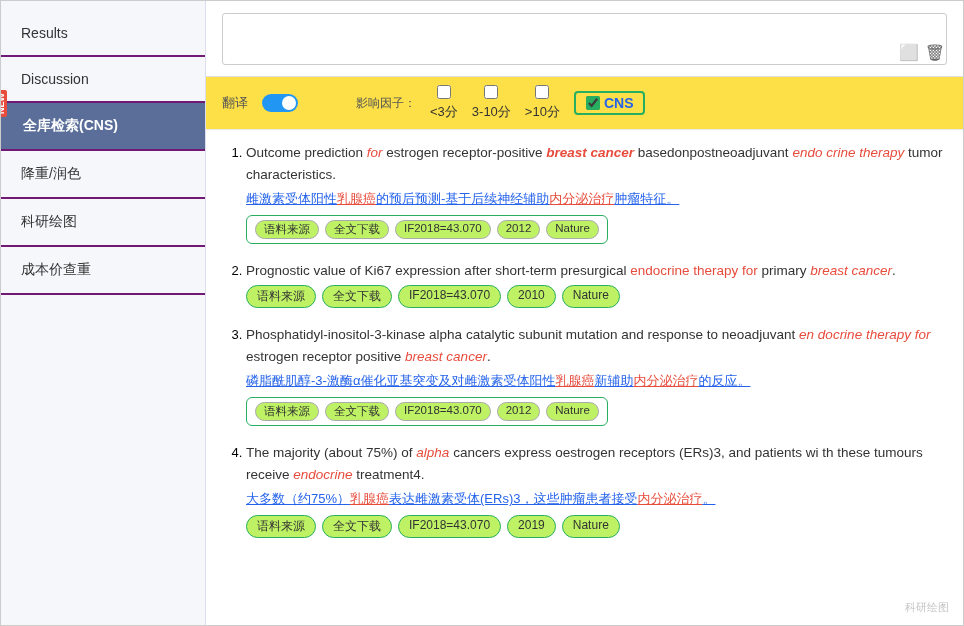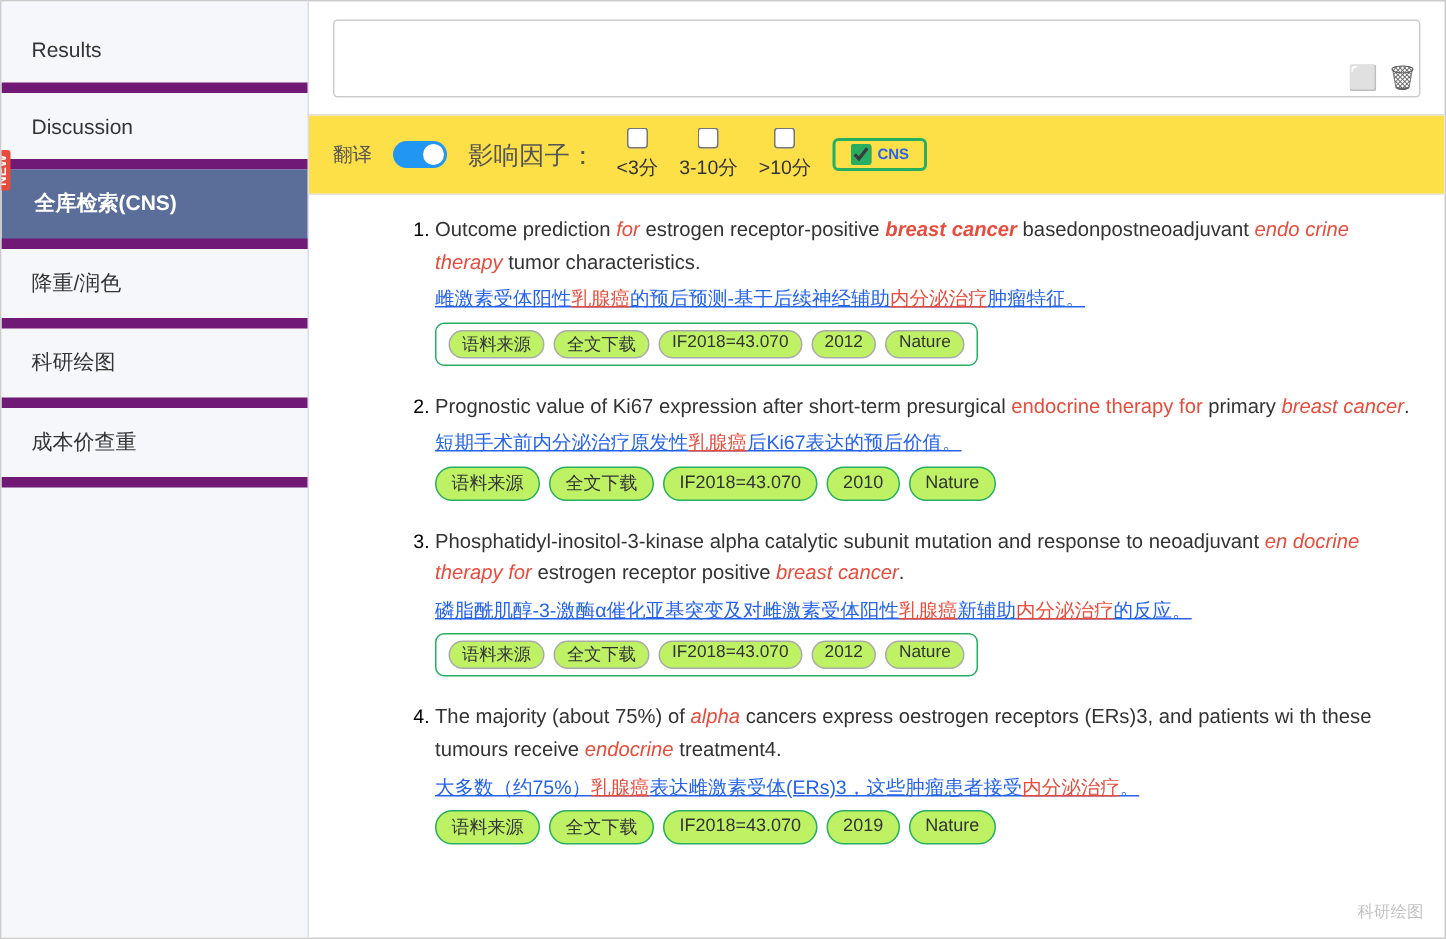--- a/index.html
+++ b/index.html
@@ -29,21 +29,21 @@
       border-right: 1px solid #dde;
       display: flex;
       flex-direction: column;
       padding-top: 10px;
     }
     .sidebar-item {
       padding: 14px 20px;
       font-size: 14px;
       color: #333;
       cursor: pointer;
-      border-bottom: 7px solid #701a75;
+      border-bottom: 2px solid #701a75;
       position: relative;
     }
     .sidebar-item.active {
       background: #5a6e99;
       color: #fff;
       font-weight: bold;
     }
     .sidebar-item .new-badge {
       position: absolute;
       left: 0;
@@ -127,22 +127,23 @@
       content: '';
       position: absolute;
       right: 2px;
       top: 2px;
       width: 14px;
       height: 14px;
       background: #fff;
       border-radius: 50%;
     }
     .filter-separator {
-      font-size: 17px;
+      font-size: 12px;
       color: #555;
+      margin-left: 44px;
     }
     .filter-option {
       display: flex;
       align-items: center;
       gap: 4px;
       font-size: 13px;
       color: #333;
       cursor: pointer;
       flex-direction: column;
     }
@@ -160,21 +161,21 @@
       cursor: pointer;
     }
     .cns-box input[type=checkbox] {
       accent-color: #27ae60;
       width: 14px;
       height: 14px;
     }
     .cns-label {
       color: #2563eb;
       font-weight: bold;
-      font-size: 10px;
+      font-size: 14px;
     }
     
     .results-area {
       flex: 1;
       overflow-y: auto;
       padding: 12px 20px;
     }
     .result-title {
       font-size: 13.5px;
       color: #333;
@@ -208,21 +209,20 @@
       border-radius: 6px;
       padding: 4px 8px;
       display: inline-flex;
       gap: 6px;
     }
     ol {
       padding-left: 20px;
     }
     ol li {
       margin-bottom: 16px;
-      margin-left: 44px;
     }
     .watermark {
       position: absolute;
       bottom: 10px;
       right: 14px;
       font-size: 11px;
       color: rgba(0,0,0,0.25);
       pointer-events: none;
     }
     .results-wrapper {
@@ -280,21 +280,20 @@
       <ol id="results-list">
           <li><div class="result-title"><span>Outcome prediction </span><span style="color: rgb(231, 76, 60); font-style: italic;">for</span><span> estrogen receptor-positive </span><span style="color: rgb(231, 76, 60); font-style: italic; font-weight: bold;">breast cancer</span><span> basedonpostneoadjuvant </span><span style="color: rgb(231, 76, 60); font-style: italic;">endo crine therapy</span><span> tumor characteristics.</span></div><div class="result-cn"><span>雌激素受体阳性</span><span style="color: rgb(231, 76, 60); text-decoration: underline;">乳腺癌</span><span>的预后预测-基于后续神经辅助</span><span style="color: rgb(231, 76, 60); text-decoration: underline;">内分泌治疗</span><span>肿瘤特征。</span></div><div class="tags-bordered">
               <span class="tag" style="border: 1px solid rgb(170, 170, 170); border-radius: 12px; padding: 1px 8px; font-size: 11.5px;">语料来源</span>
               <span class="tag" style="border: 1px solid rgb(170, 170, 170); border-radius: 12px; padding: 1px 8px; font-size: 11.5px;">全文下载</span>
               <span class="tag" style="border: 1px solid rgb(170, 170, 170); border-radius: 12px; padding: 1px 8px; font-size: 11.5px;">IF2018=43.070</span>
               <span class="tag" style="border: 1px solid rgb(170, 170, 170); border-radius: 12px; padding: 1px 8px; font-size: 11.5px;">2012</span>
               <span class="tag" style="border: 1px solid rgb(170, 170, 170); border-radius: 12px; padding: 1px 8px; font-size: 11.5px;">Nature</span>
             </div></li>
           <li>
             <div class="result-title"><span>Prognostic value of Ki67 expression after short-term presurgical </span><span style="color: rgb(231, 76, 60); ">endocrine therapy for</span><span> primary </span><span style="color: rgb(231, 76, 60); font-style: italic;">breast cancer</span><span>.</span></div>
-            <div class="result-cn"><span>短期手术前内分泌治疗原发性</span><span style="color: rgb(231, 76, 60); text-decoration: underline;">乳腺癌</span><span>后Ki67表达的预后价值。</span></div>
             <div class="tags-row">
               <span class="tag">语料来源</span>
               <span class="tag">全文下载</span>
               <span class="tag">IF2018=43.070</span>
               <span class="tag">2010</span>
               <span class="tag">Nature</span>
             </div>
           </li>
           <li><div class="result-title"><span>Phosphatidyl-inositol-3-kinase alpha catalytic subunit mutation and response to neoadjuvant </span><span style="color: rgb(231, 76, 60); font-style: italic;">en docrine therapy for</span><span> estrogen receptor positive </span><span style="color: rgb(231, 76, 60); font-style: italic;">breast cancer</span><span>.</span></div><div class="result-cn"><span>磷脂酰肌醇-3-激酶α催化亚基突变及对雌激素受体阳性</span><span style="color: rgb(231, 76, 60); text-decoration: underline;">乳腺癌</span><span>新辅助</span><span style="color: rgb(231, 76, 60); text-decoration: underline;">内分泌治疗</span><span>的反应。</span></div><div class="tags-bordered">
               <span class="tag" style="border: 1px solid rgb(170, 170, 170); border-radius: 12px; padding: 1px 8px; font-size: 11.5px;">语料来源</span>

